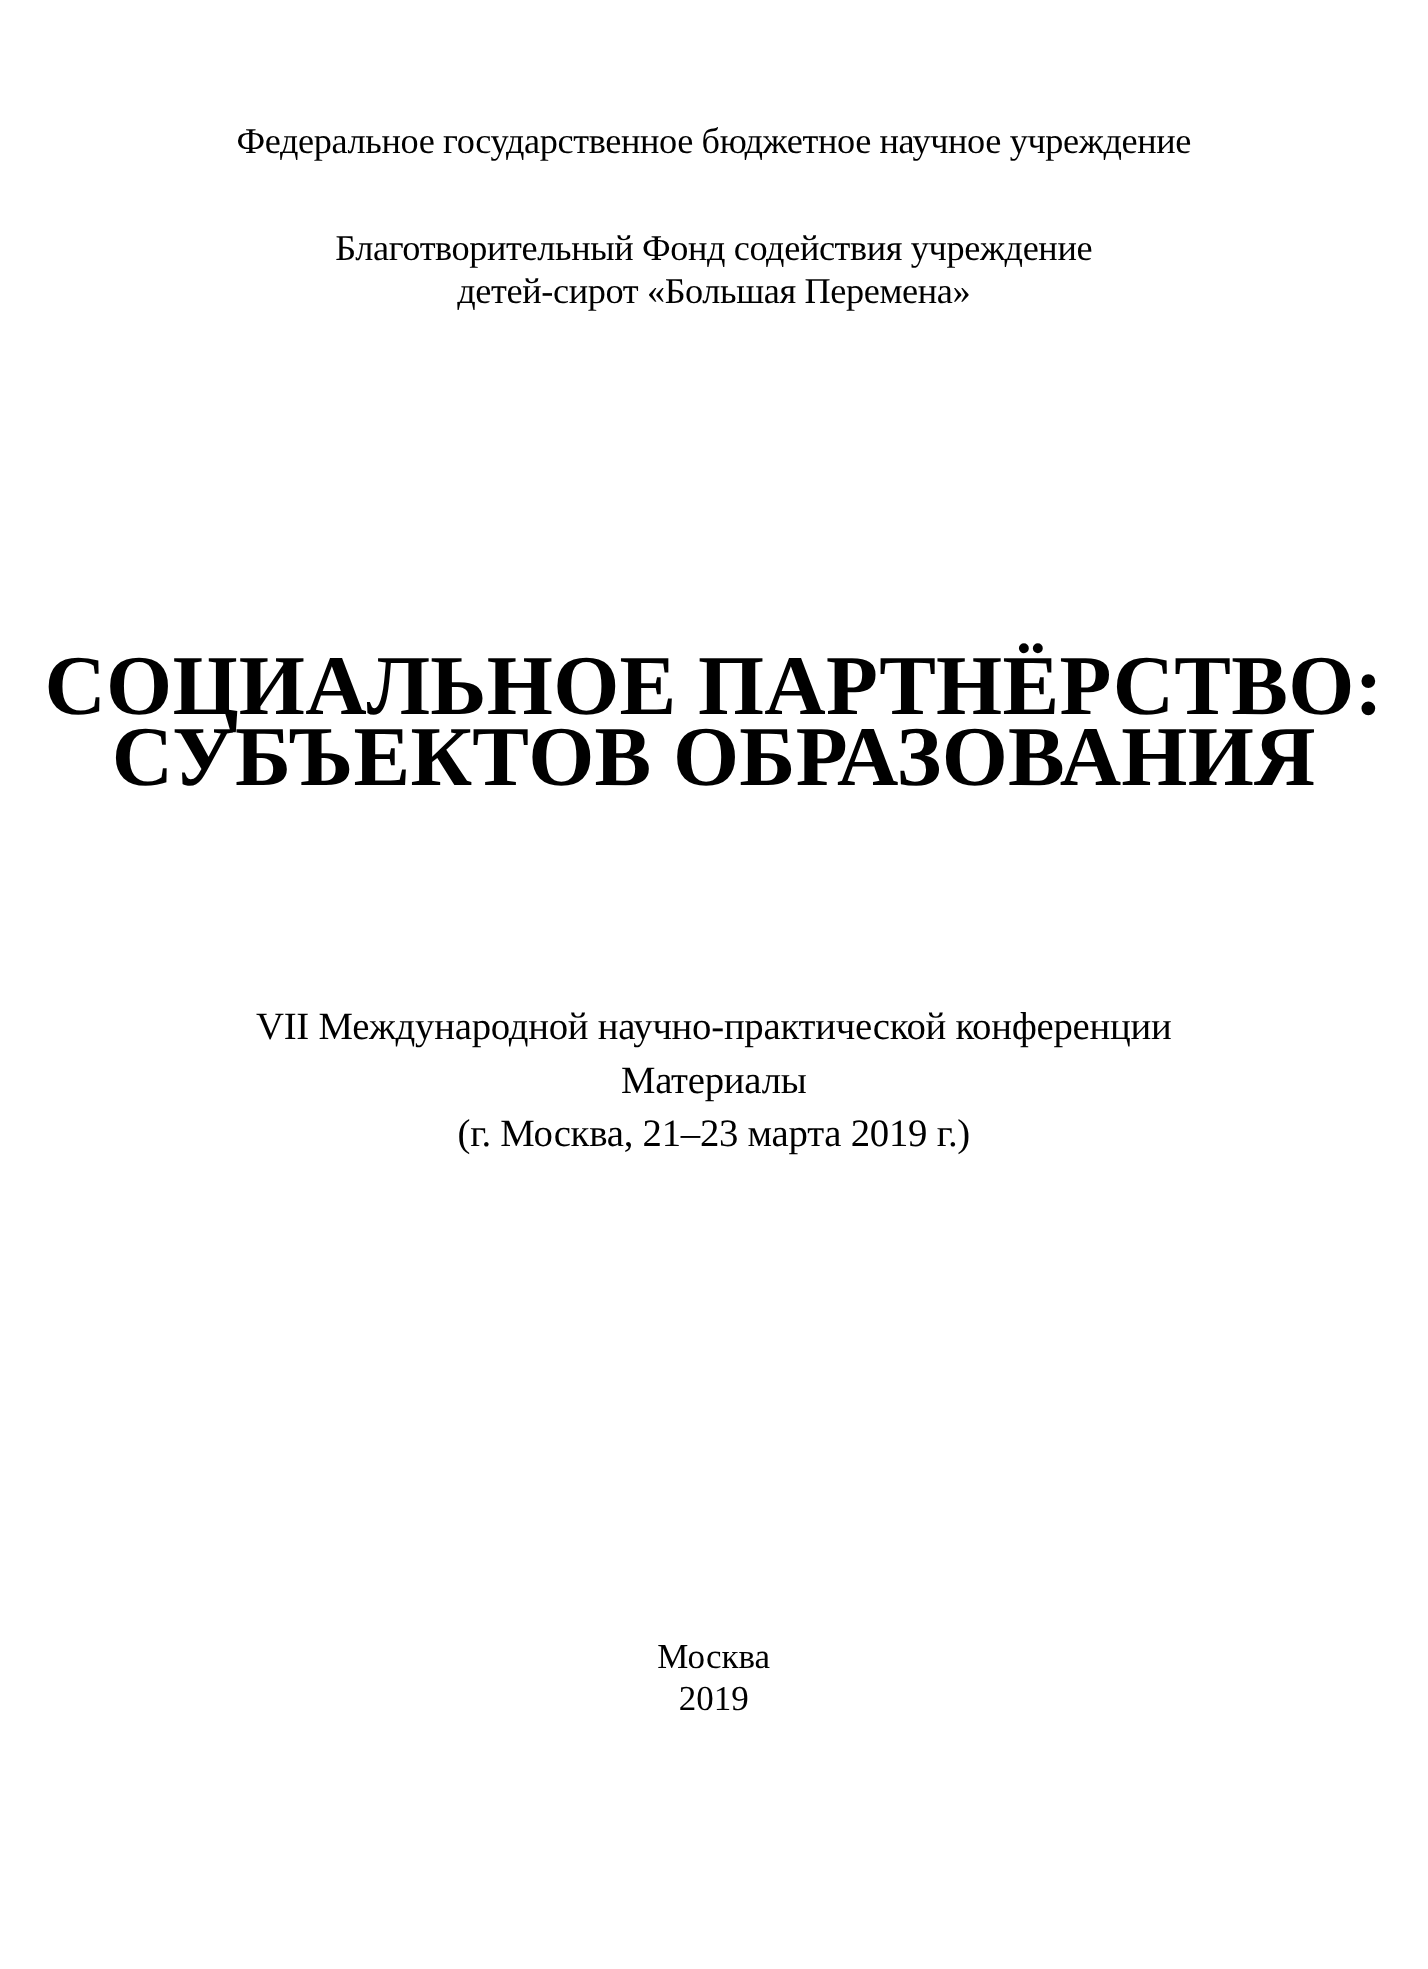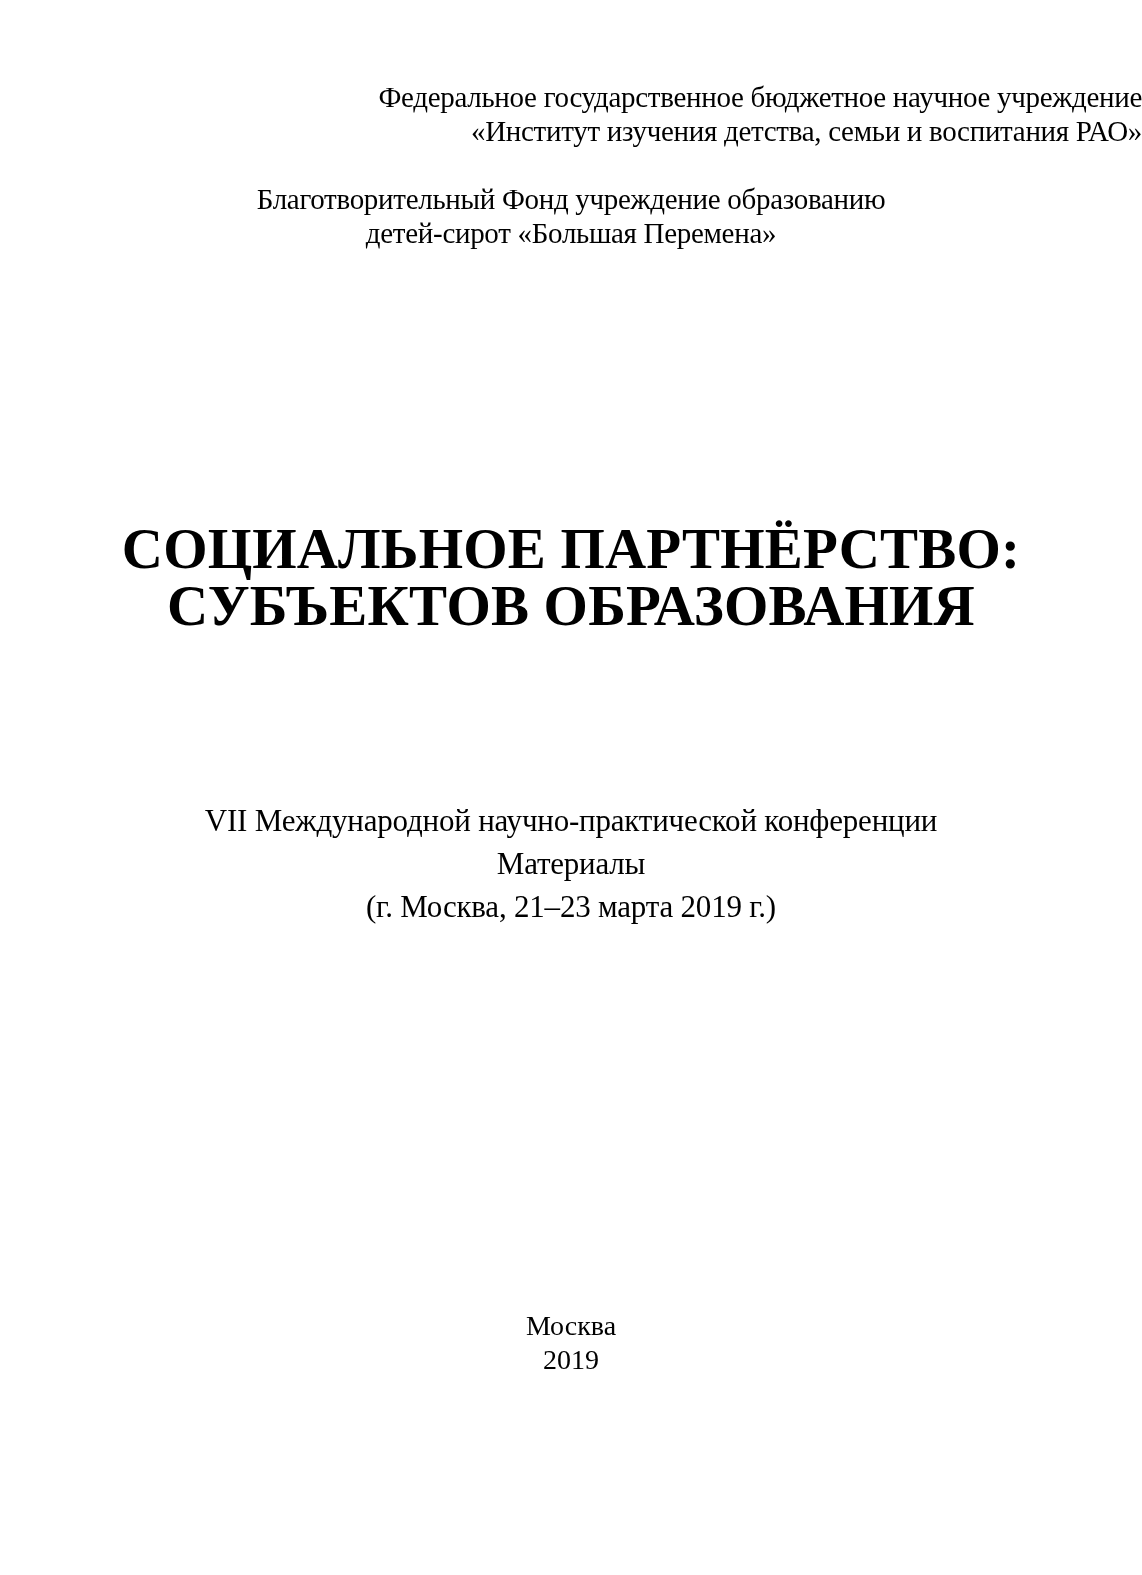--- a/index.html
+++ b/index.html
@@ -23,26 +23,26 @@
     }
     .line {
       display: block;
       white-space: nowrap;
     }
     .org {
       font-size: 29px;
       line-height: 34px;
       letter-spacing: -0.3px;
     }
-    #org1 { top: 80px; text-align: right; }
+    #org1 { top: 96px; }
     #org2 { top: 182px; }
 
     #title {
       top: 520px;
-      font-size: 57px;
+      font-size: 68px;
       line-height: 57px;
       font-weight: bold;
       letter-spacing: 0.2px;
     }
 
     #subtitle {
       top: 799px;
       font-size: 31px;
       line-height: 43px;
       letter-spacing: -0.2px;
@@ -52,25 +52,24 @@
       top: 1309px;
       font-size: 28px;
       line-height: 34px;
     }
   </style>
 </head>
 <body>
 
 <div class="block org" id="org1">
   <span class="line">Федеральное государственное бюджетное научное учреждение</span>
-  <span class="line">«Институт изучения детства, семьи и воспитания РАО»</span>
 </div>
 
 <div class="block org" id="org2">
-  <span class="line">Благотворительный Фонд учреждение образованию</span>
+  <span class="line">Благотворительный Фонд содействия учреждение</span>
   <span class="line">детей-сирот «Большая Перемена»</span>
 </div>
 
 <div class="block" id="title">
   <span class="line">СОЦИАЛЬНОЕ ПАРТНЁРСТВО:</span>
   <span class="line">СУБЪЕКТОВ ОБРАЗОВАНИЯ</span>
 </div>
 
 <div class="block" id="subtitle">
   <span class="line">VII Международной научно-практической конференции</span>

